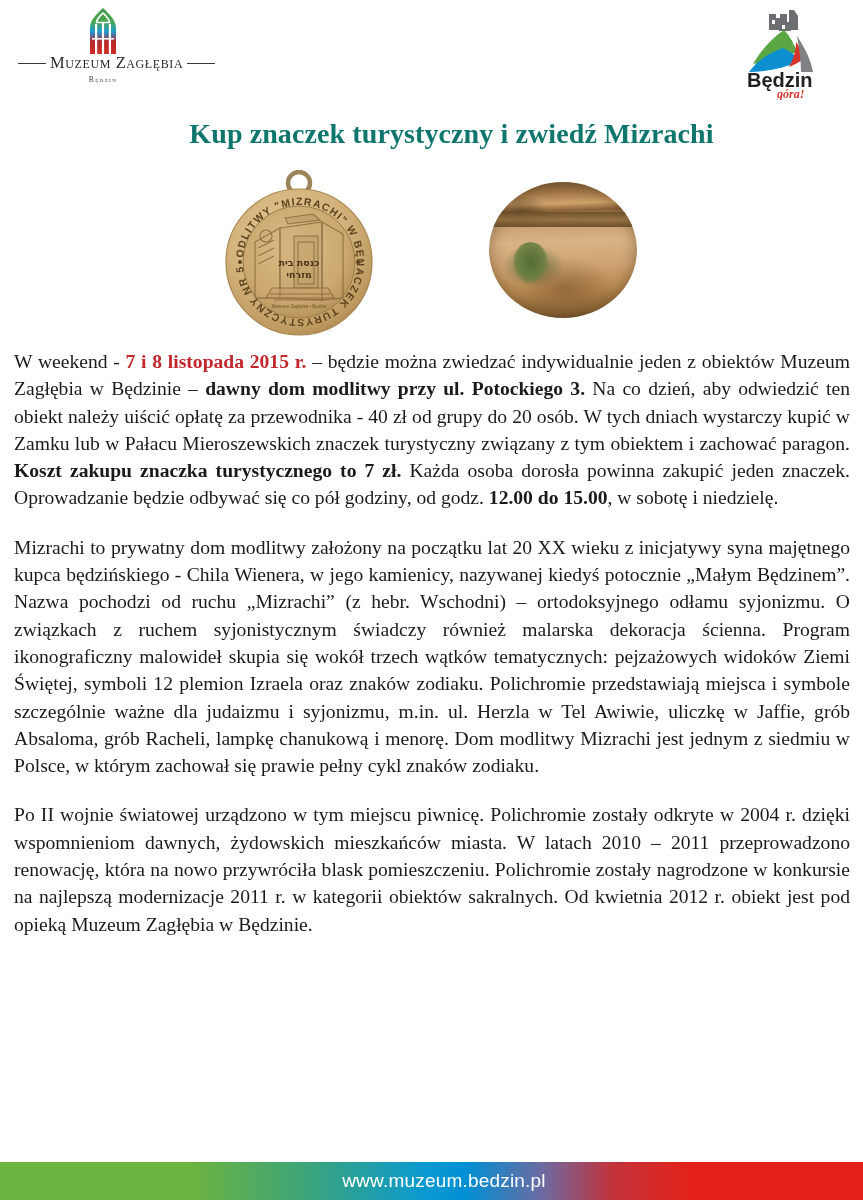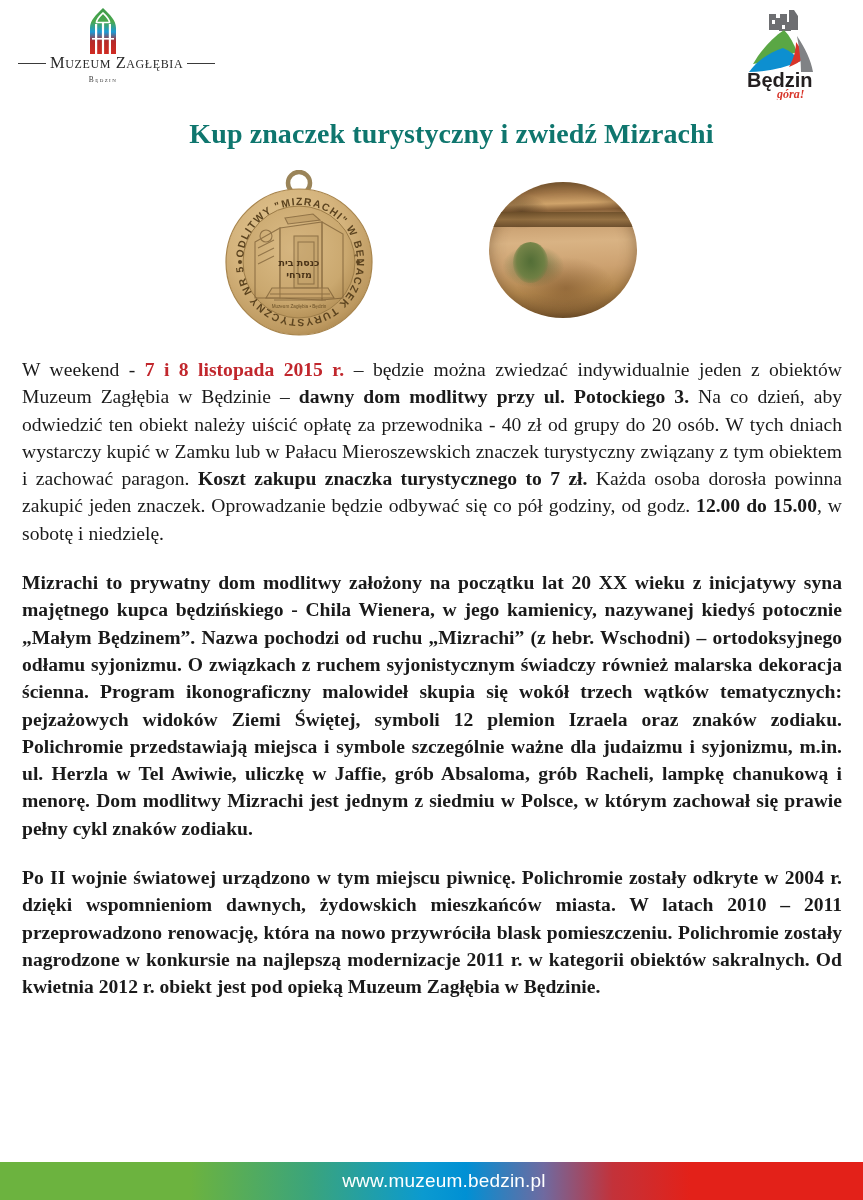--- a/index.html
+++ b/index.html
@@ -176,22 +176,22 @@
     left: 14px;
     top: 348px;
     width: 836px;
     font-family: "Liberation Serif", serif;
     font-size: 19.6px;
     line-height: 27.3px;
     color: #1a1a1a;
     text-align: justify;
     text-justify: inter-word;
   }
-  .body-text p { margin: 8px; }
-  .body-text p.gap { margin-top: 22px; font-weight: bold; }
+  .body-text p { margin: 0; }
+  .body-text p.gap { margin-top: 22px; }
   .body-text b { font-weight: bold; }
   .body-text .red { color: #C1272D; font-weight: bold; }
   .body-text p.all-bold { font-weight: bold; }
 
   
   .footer {
     position: absolute;
     left: 0;
     bottom: 0;
     width: 863px;

